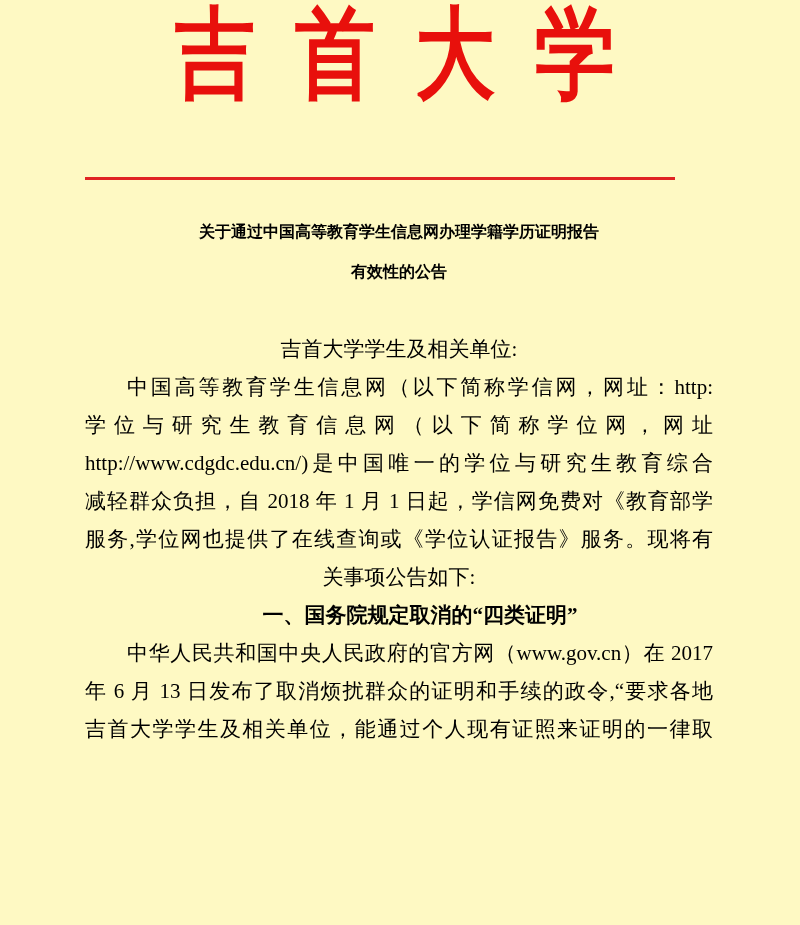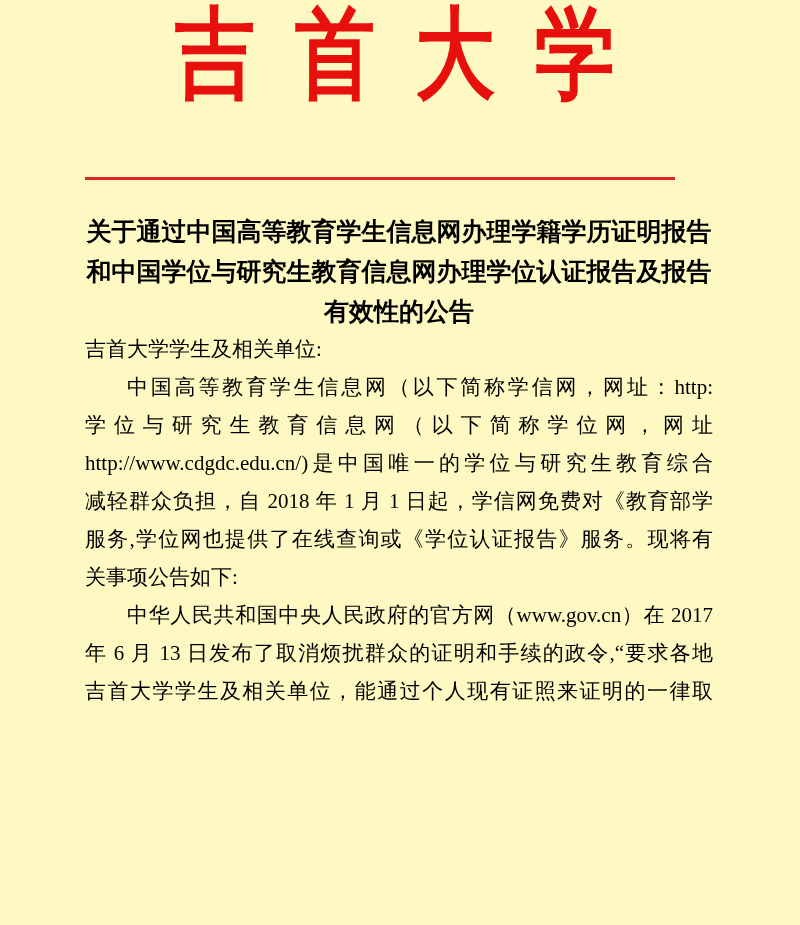--- a/index.html
+++ b/index.html
@@ -40,40 +40,41 @@
     height: 3px;
   }
   
   .title {
     position: absolute;
     top: 212px;
     left: 85px;
     width: 628px;
     text-align: center;
     font-weight: bold;
-    font-size: 25px;
+    font-size: 16px;
     line-height: 40px;
   }
   .title-line {
     height: 40px;
     white-space: nowrap;
   }
   
   .body-text {
     position: absolute;
     top: 330px;
     left: 85px;
     width: 628px;
     font-size: 21px;
     line-height: 38px;
     font-weight: 500;
   }
   .line {
     height: 38px;
     overflow: visible;
+    text-align: center;
   }
   .line.justify {
     text-align: justify;
     text-align-last: justify;
     text-justify: inter-character;
     font-family: Liberation Serif, serif;
   }
   .line.indent {
     text-indent: 42px;
   }
@@ -82,28 +83,28 @@
   }
 </style>
 </head>
 <body>
 
 <div class="page">
   <div class="letterhead" style="color: rgb(232, 16, 12);">吉 首 大 学</div>
   <div class="divider" style="background: rgb(224, 36, 36);"></div>
   <div class="title">
       <div class="title-line">关于通过中国高等教育学生信息网办理学籍学历证明报告</div>
-      <div class="title-line">和中国学位与研究生教育信息网办理学位认证报告及报告</div>
       <div class="title-line">有效性的公告</div>
     </div>
   <div class="body-text">
       <div class="line">吉首大学学生及相关单位:</div>
       <div class="line justify indent">中国高等教育学生信息网（以下简称学信网，网址：http:</div>
       <div class="line justify">学位与研究生教育信息网（以下简称学位网，网址</div>
       <div class="line justify">http://www.cdgdc.edu.cn/)是中国唯一的学位与研究生教育综合</div>
       <div class="line justify">减轻群众负担，自 2018 年 1 月 1 日起，学信网免费对《教育部学</div>
       <div class="line justify">服务,学位网也提供了在线查询或《学位认证报告》服务。现将有</div>
       <div class="line">关事项公告如下:</div>
+      <div class="line indent bold">一、国务院规定取消的“四类证明”</div>
       <div class="line justify indent">中华人民共和国中央人民政府的官方网（www.gov.cn）在 2017</div>
       <div class="line justify">年 6 月 13 日发布了取消烦扰群众的证明和手续的政令,“要求各地</div>
       <div class="line justify">吉首大学学生及相关单位，能通过个人现有证照来证明的一律取</div>
     </div>
 </div>
 
 </body></html>

